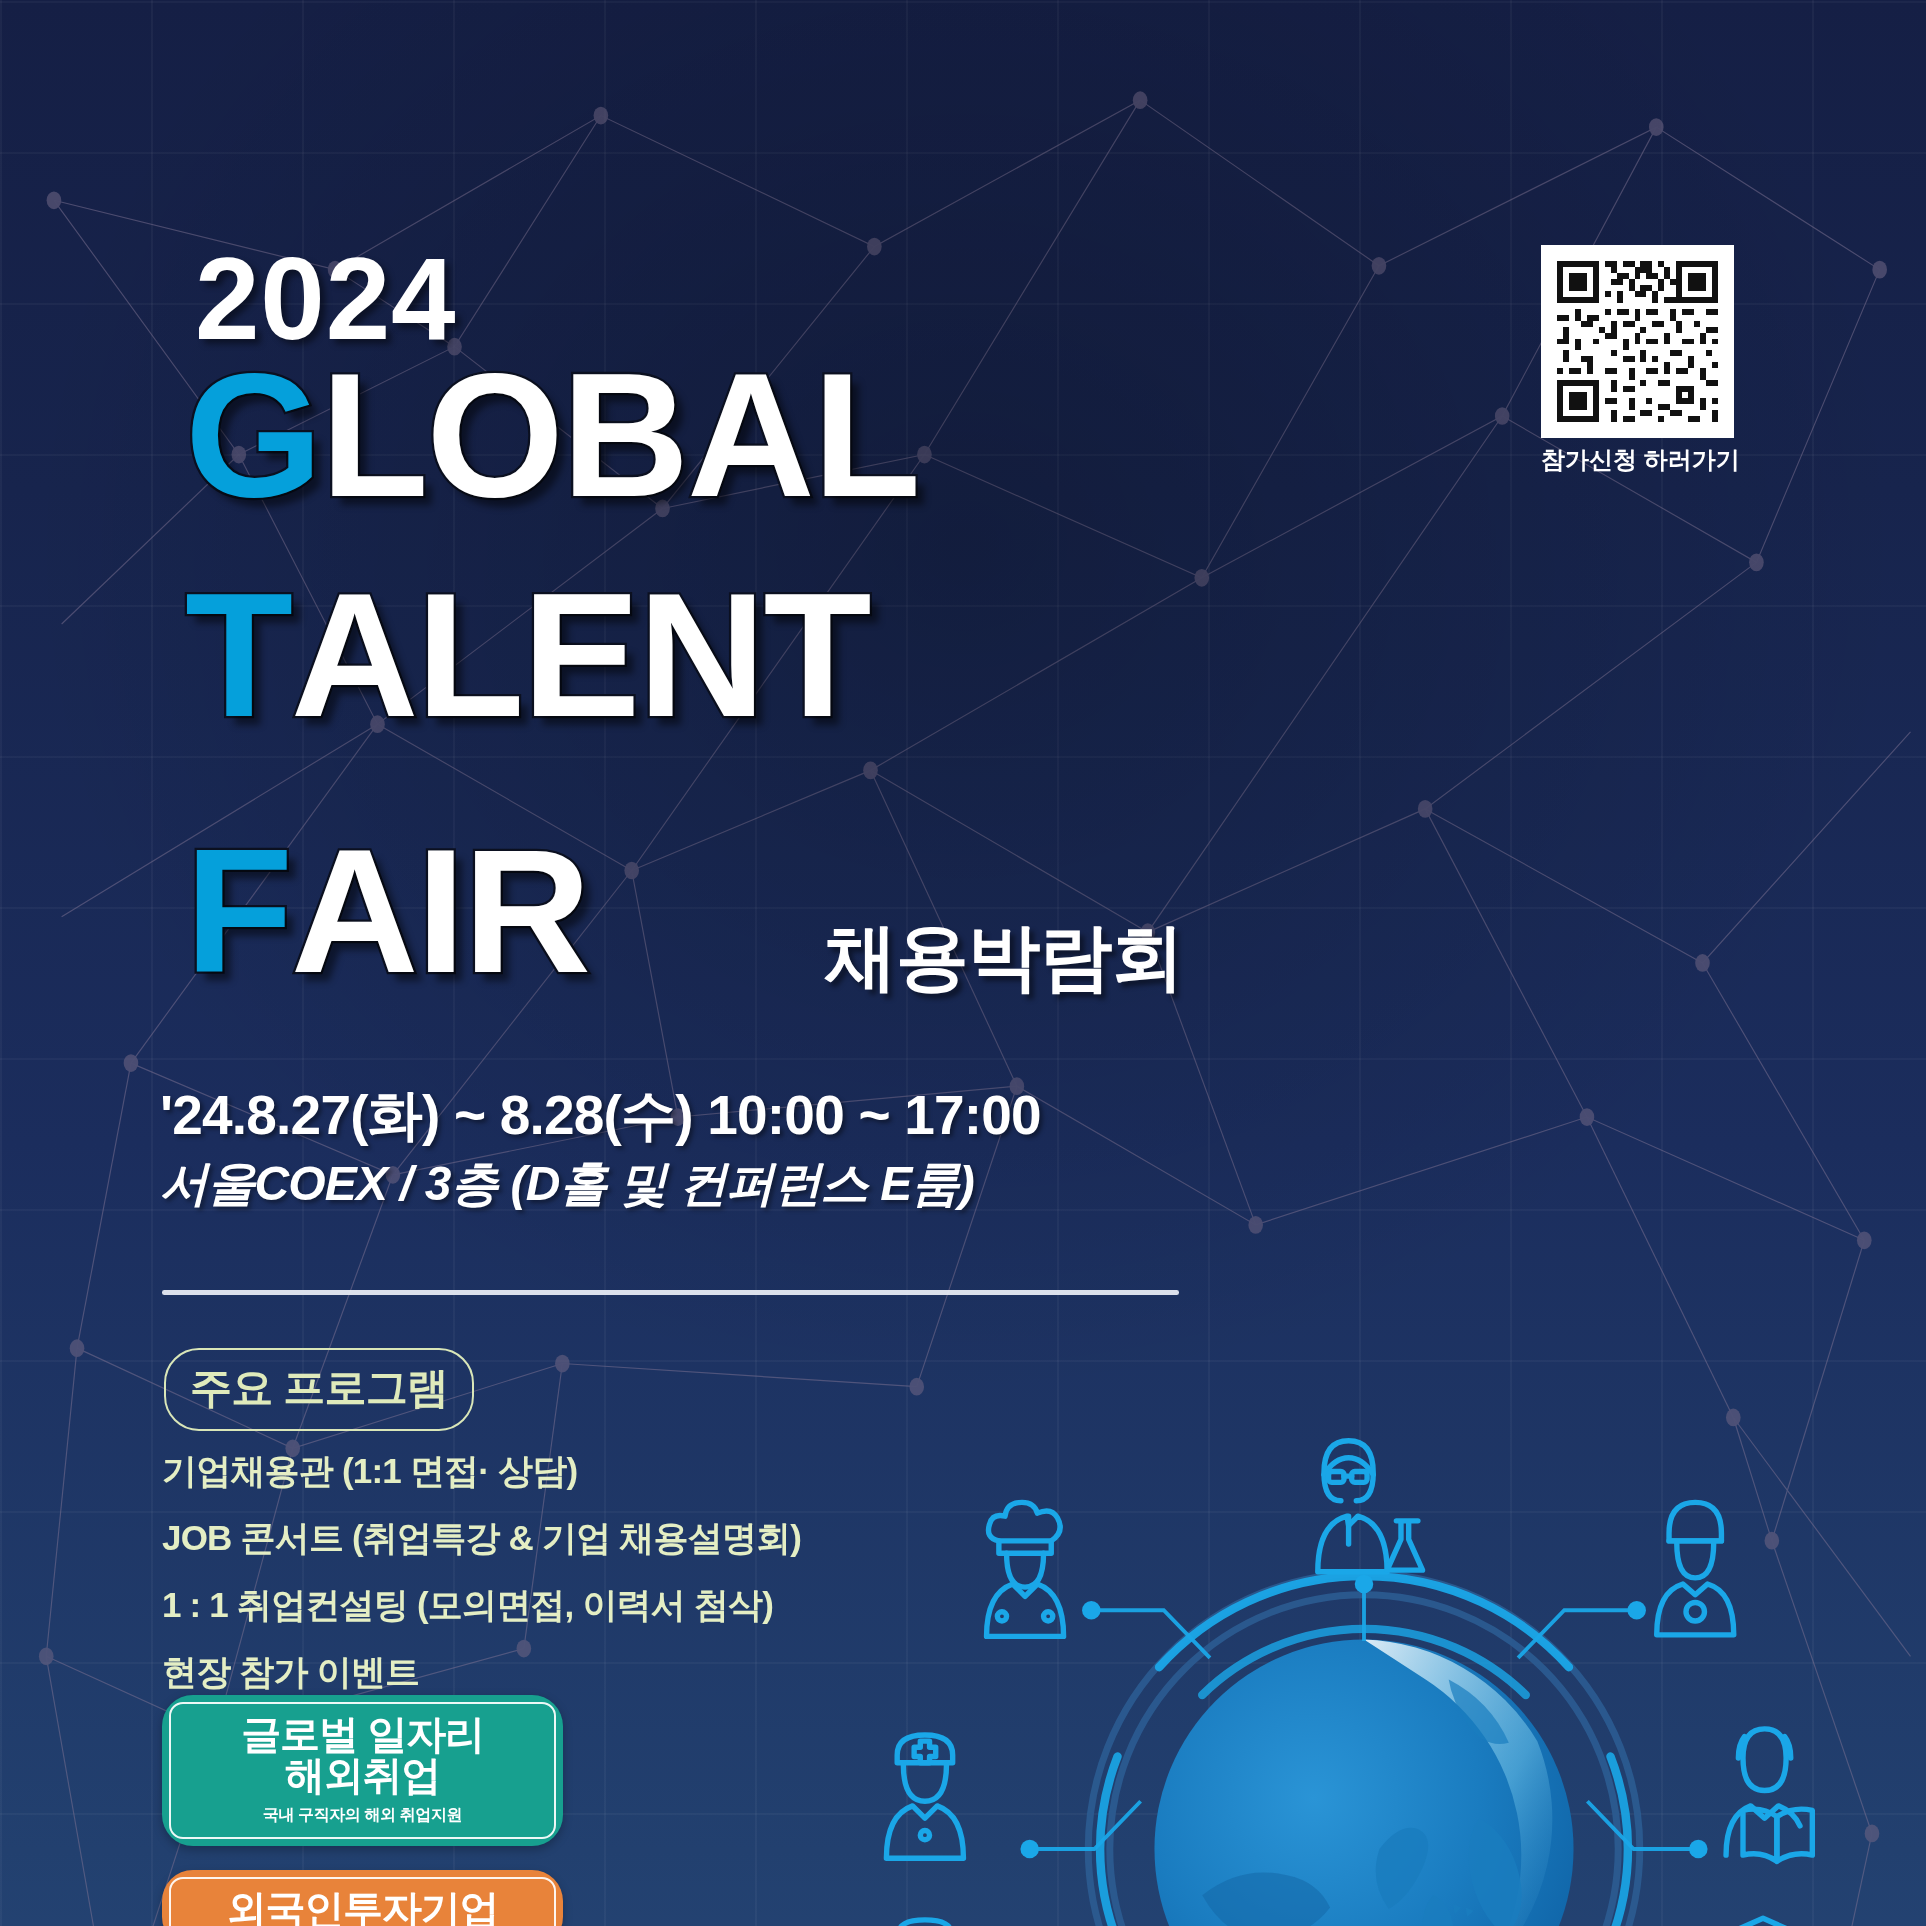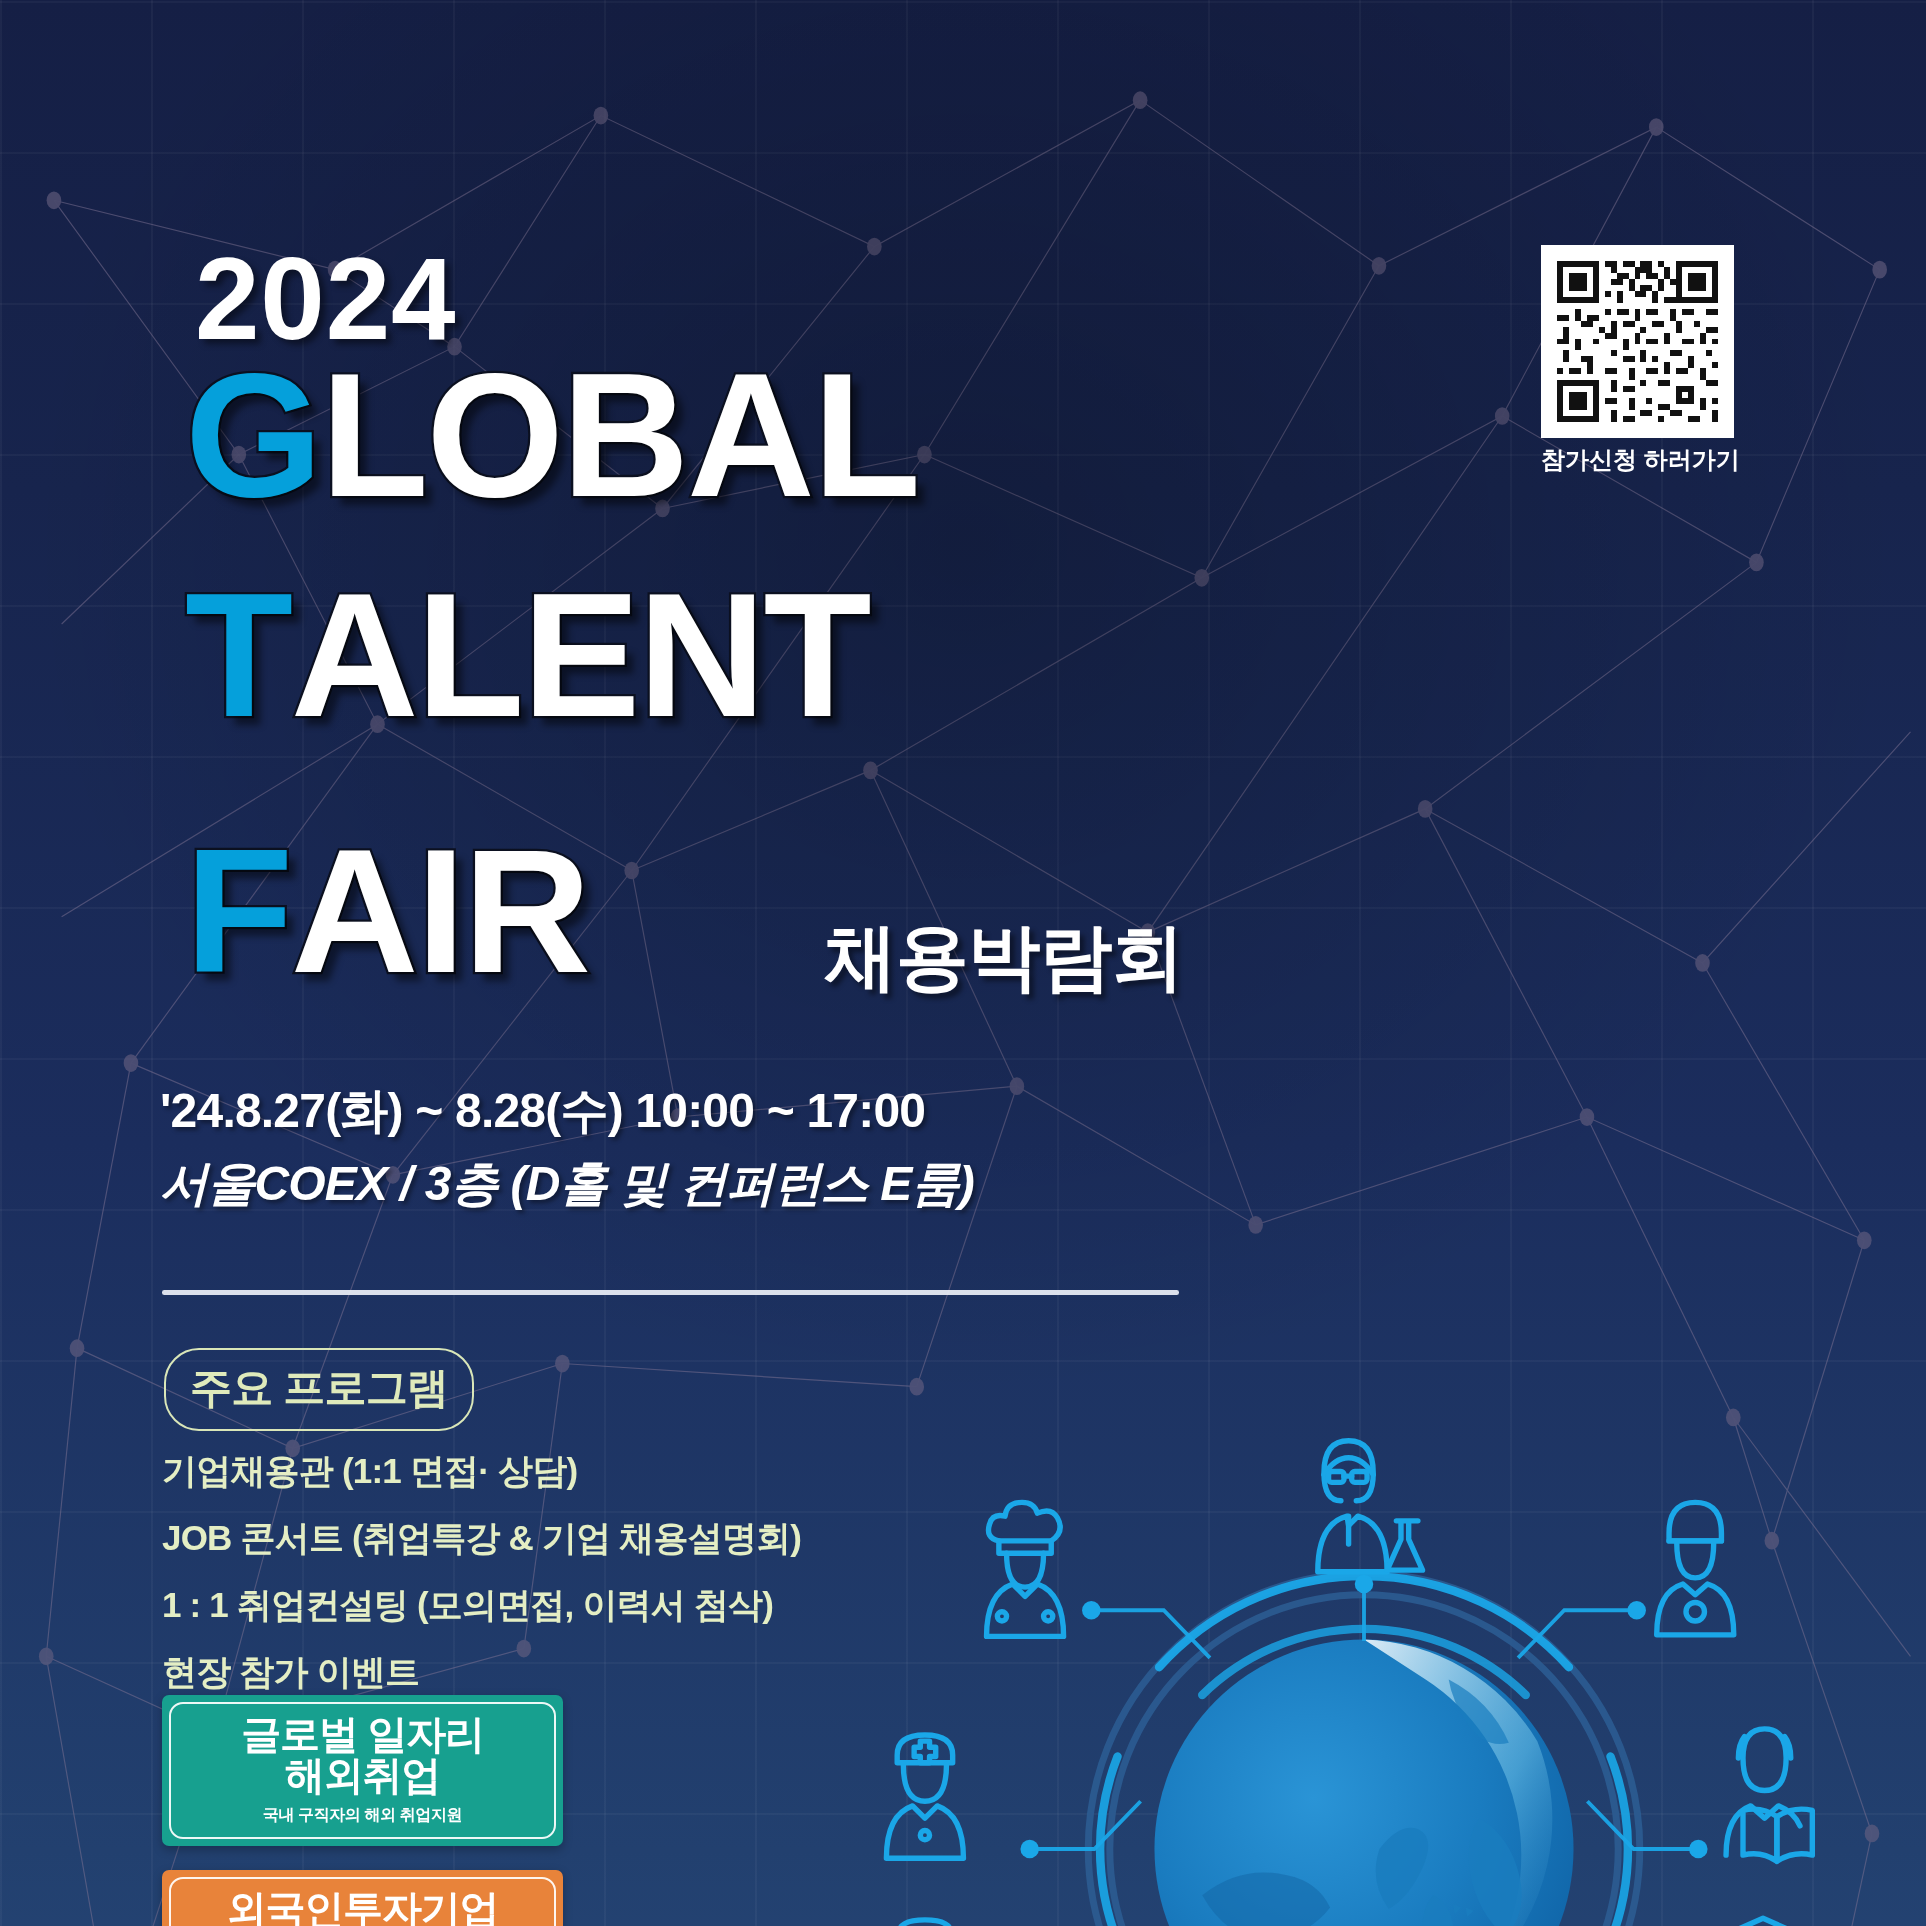--- a/index.html
+++ b/index.html
@@ -34,38 +34,38 @@
   #line-fair{top:834px;font-size:177px;}
   .ko-sub{position:absolute;left:824px;top:909px;font-size:73px;font-weight:800;color:#fff;
           letter-spacing:-1.2px;text-shadow:4.6px 4.6px 5.4px rgba(0,0,0,.45);text-align:right;}
 
   
   .qr-wrap{position:absolute;left:1541px;top:245px;width:178px;text-align:center;}
   .qr-box{width:193px;height:193px;background:#fff;padding:10px;}
   .qr-cap{margin-top:6.2px;font-size:24px;font-weight:700;color:#fff;white-space:nowrap;}
 
   
-  .dateline{position:absolute;left:160px;top:1079px;font-size:48px;font-weight:800;color:#fff;
+  .dateline{position:absolute;left:160px;top:1079px;font-size:55px;font-weight:800;color:#fff;
             letter-spacing:-0.8px;white-space:nowrap;text-shadow:3.1px 3.1px 4.6px rgba(0,0,0,.40);}
   .venue{position:absolute;left:160px;top:1152px;font-size:48px;font-weight:700;color:#fff;
          letter-spacing:-0.8px;white-space:nowrap;text-shadow:3.1px 3.1px 4.6px rgba(0,0,0,.40);font-style:italic;}
   .rule{position:absolute;left:162px;top:1290px;width:1017px;height:4.6px;background:#e9eef6;
         border-radius:2.3px;opacity:.93;}
 
   
   .pill{position:absolute;left:164px;top:1348px;border:2.7px solid #d9e6b8;border-radius:35px;
         padding:10px 24px 13px;color:#dfeabb;font-size:42px;font-weight:800;letter-spacing:-0.8px;
         white-space:nowrap;}
   .prog{position:absolute;left:162px;top:1448px;width:925px;}
   .prog div{color:#e4eec4;font-size:35px;font-weight:600;letter-spacing:-0.8px;margin-bottom:20px;
             white-space:nowrap;}
 
   
   .cards{position:absolute;left:162px;top:1695px;width:401px;}
-  .card{border-radius:7px;padding:7px;margin-bottom:24px;box-shadow:0 3.9px 10px rgba(0,0,0,.25);}
+  .card{border-radius:31px;padding:7px;margin-bottom:24px;box-shadow:0 3.9px 10px rgba(0,0,0,.25);}
   .card-in{border:2.3px solid rgba(255,255,255,.92);border-radius:14px;
            padding:10px 7px 9.2px;text-align:center;}
   .card h3{margin:0;color:#fff;font-size:40px;font-weight:900;line-height:1.03;letter-spacing:-1.2px;}
   .card p{margin:8.5px 0 1.5px;color:#fff;font-size:16px;font-weight:700;letter-spacing:-0.4px;}
 
   
   .illus{position:absolute;left:840px;top:1356px;width:1048px;height:986px;}
 </style>
 </head>
 <body>

